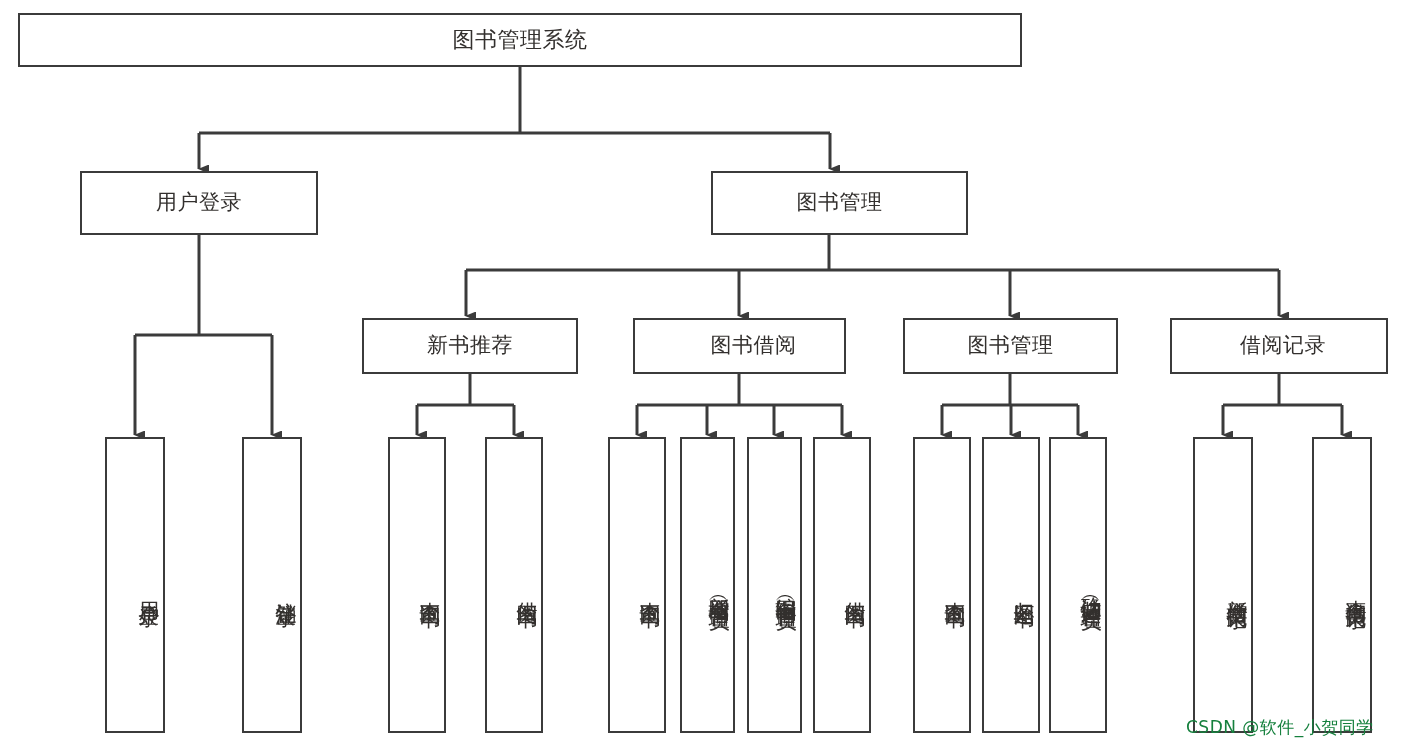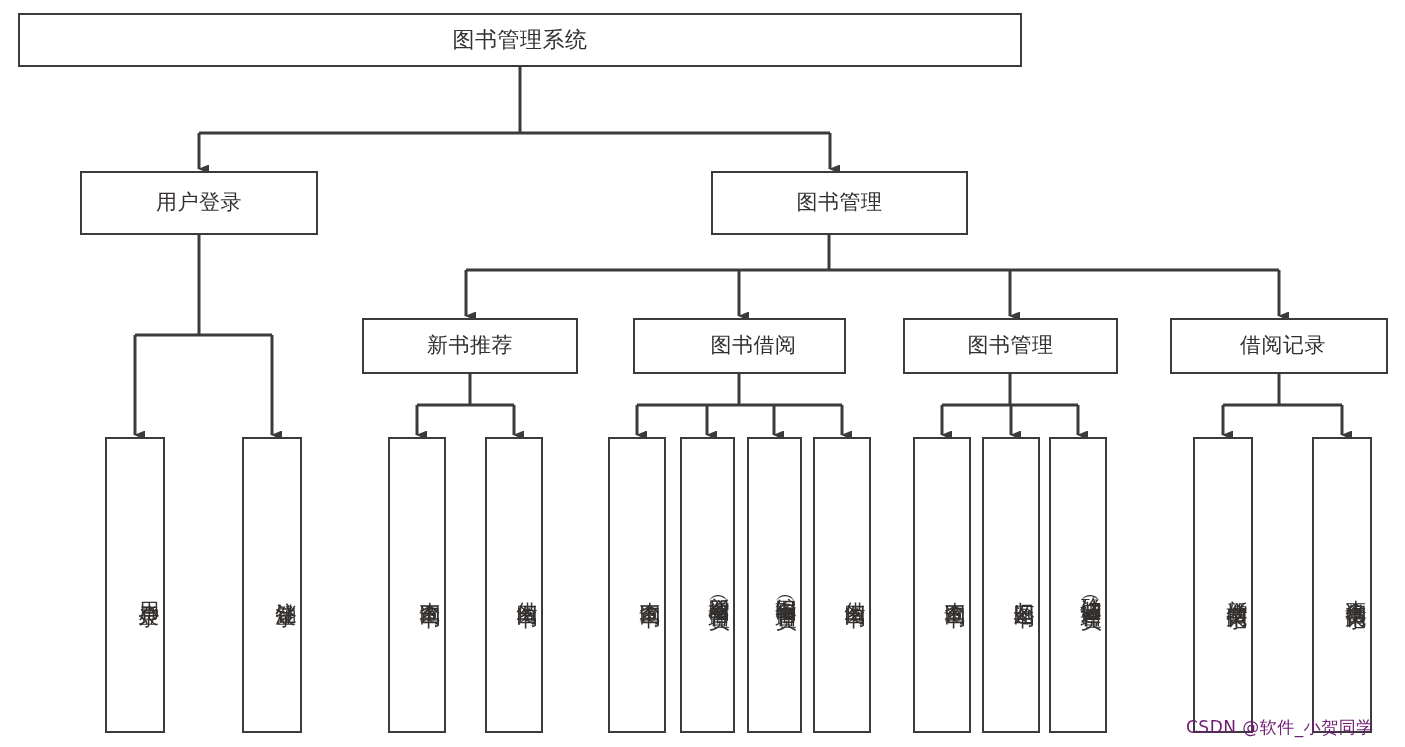--- a/index.html
+++ b/index.html
@@ -54,21 +54,21 @@
     padding-top: 8px;
   }
   .node-v span {
     writing-mode: vertical-rl;
     text-orientation: upright;
     display: inline-block;
   }
   .watermark {
     position: absolute;
     font-size: 17px;
-    color: #701a75;
+    color: #15803d;
     white-space: nowrap;
     letter-spacing: 0.5px;
   }
 </style>
 </head>
 <body>
 
 <div id="canvas">
 
   <svg class="edges" viewBox="0 0 1405 747">

